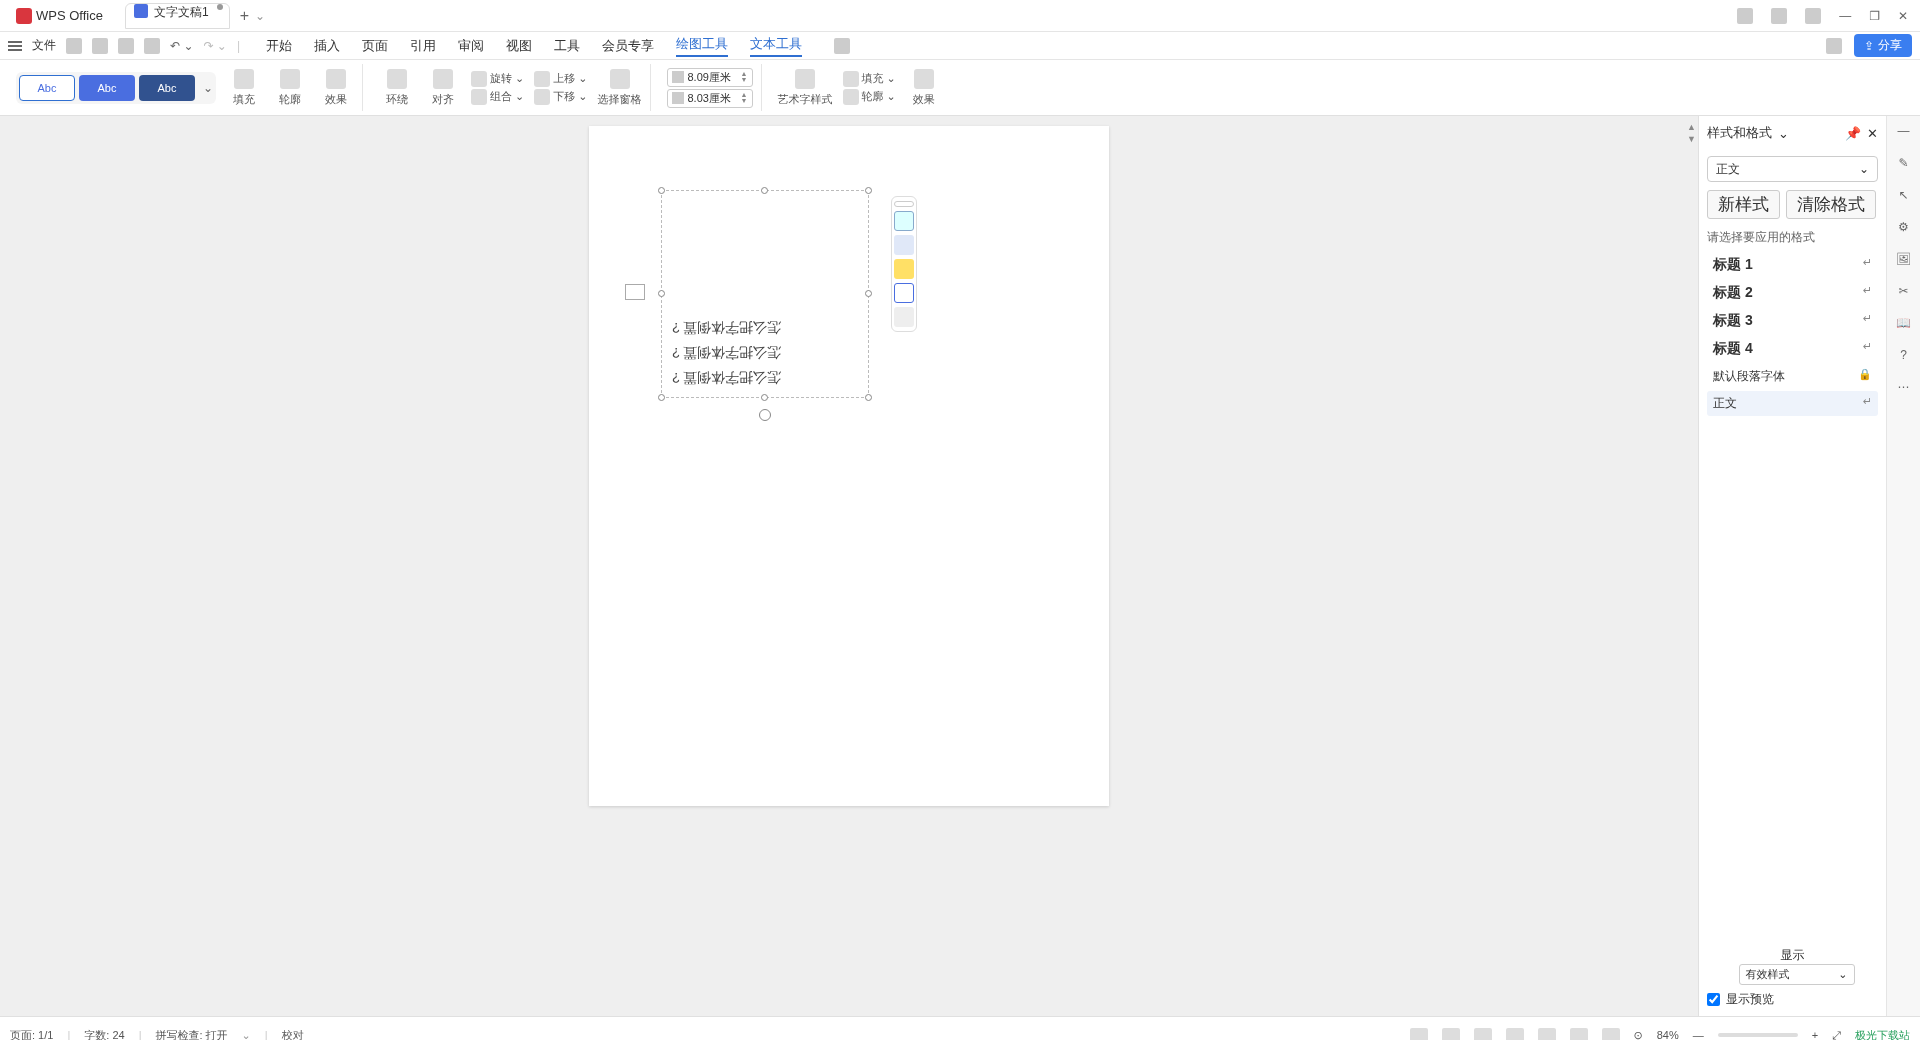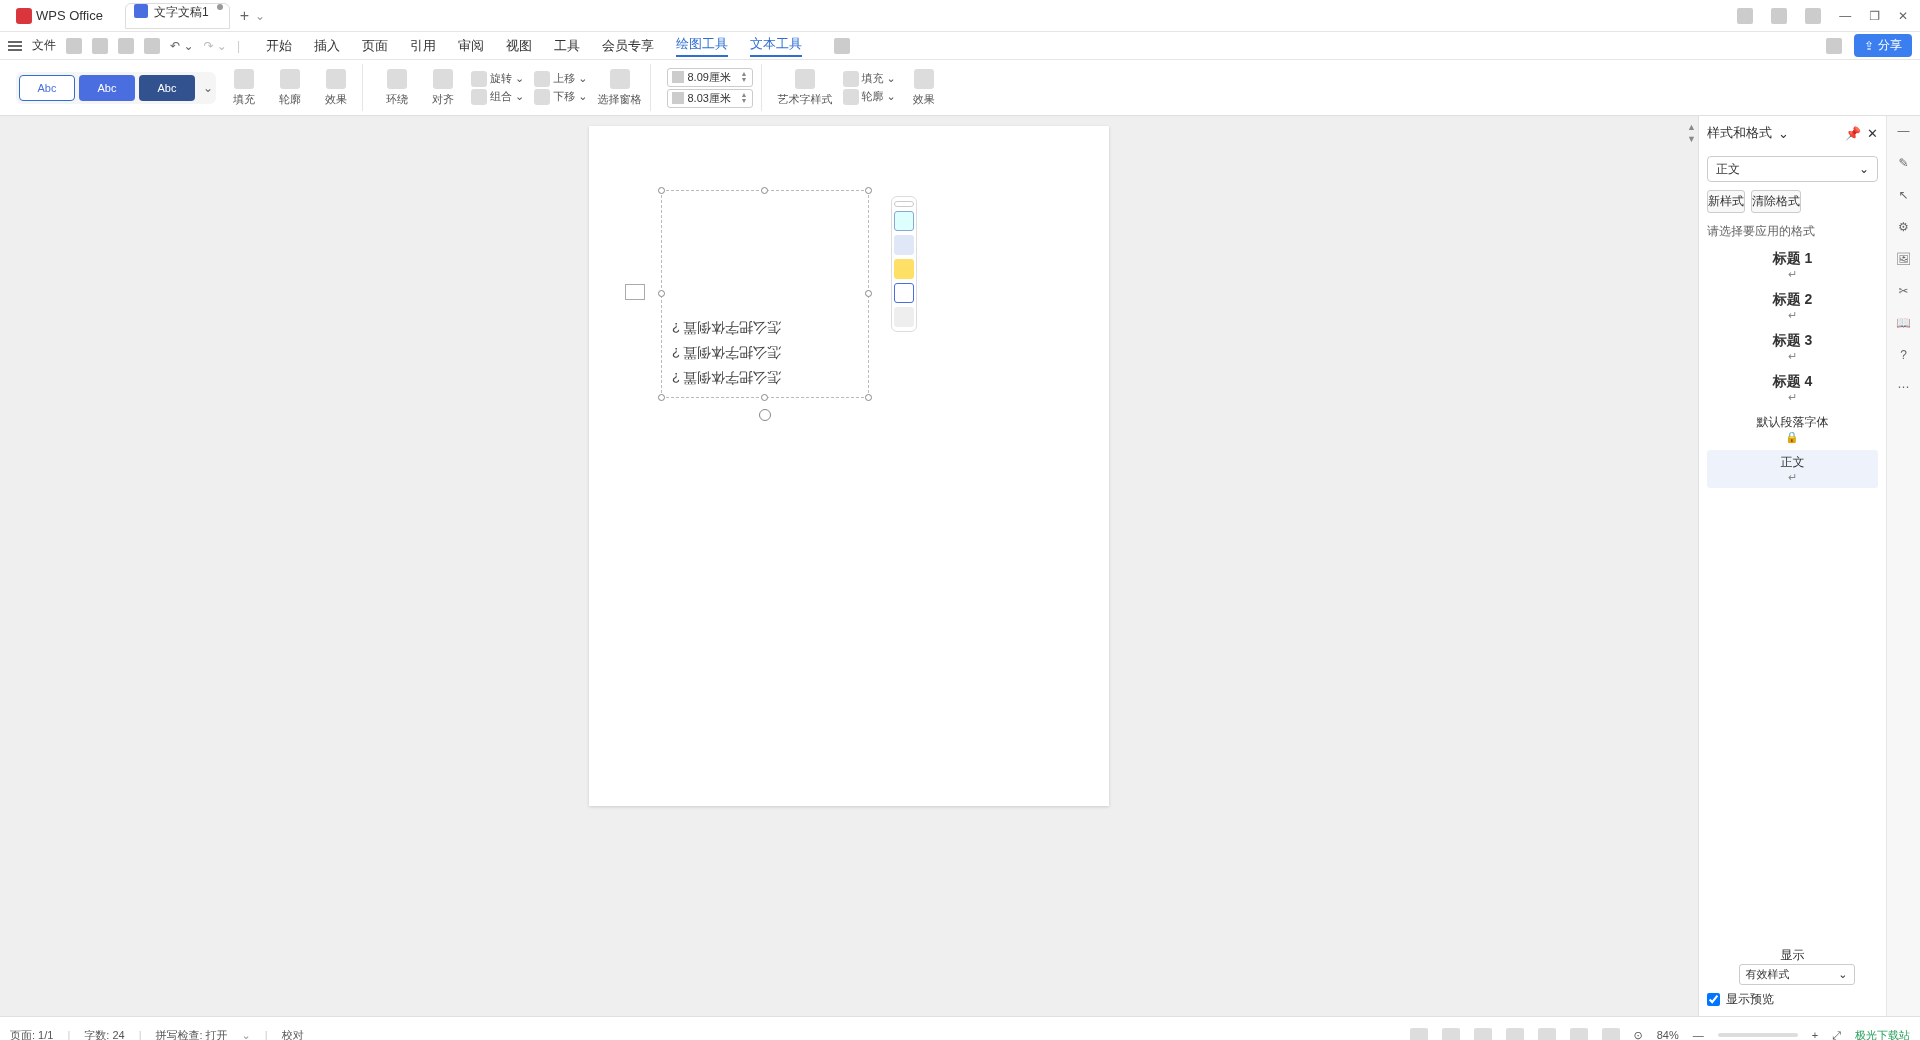--- a/index.html
+++ b/index.html
@@ -54,24 +54,24 @@
 .wrap-icon { position:absolute; left:36px; top:158px; width:20px; height:16px; border:1px solid #aaa; background:#fff; }
 .float-toolbar { position:absolute; left:302px; top:70px; width:26px; background:#fff; border:1px solid #ddd; border-radius:6px; padding:4px 0; display:flex; flex-direction:column; gap:4px; align-items:center; }
 .float-toolbar .ft-btn { width:20px; height:20px; border-radius:3px; background:#eee; }
 
 
 .sidepanel { width: 188px; background: #fff; border-left: 1px solid #e0e0e0; display:flex; flex-direction:column; padding:8px; }
 .sidepanel-head { display:flex; align-items:center; font-size:13px; gap:6px; padding-bottom:6px; }
 .sidepanel-head .pin { margin-left:auto; color:#888; }
 .style-select { border:1px solid #ccc; border-radius:4px; height:26px; display:flex; align-items:center; padding:0 8px; justify-content:space-between; margin:8px 0; }
 .chips { display:flex; gap:6px; }
-.chip { border:1px solid #ccc; border-radius:3px; padding:2px 0; font-size:12px; background:#f8f8f8;font-family:Liberation Serif, serif; }
+.chip { border:1px solid #ccc; border-radius:3px; padding:2px 10px; font-size:17px; background:#f8f8f8;font-family:Liberation Serif, serif; }
 .section-label { color:#666; margin:10px 0 6px; }
 .style-list { display:flex; flex-direction:column; gap:2px; }
-.style-row { display:flex; align-items:center; justify-content:space-between; padding:4px 6px; border-radius:3px;flex-direction:column; }
+.style-row { display:flex; align-items:flex-start; justify-content:space-between; padding:4px 6px; border-radius:3px; }
 .style-row.selected { background:#eef3fb; }
 .style-row .name { font-weight:600; font-size:14px; }
 .style-row .pmark { color:#888; font-size:11px; }
 .sidepanel-foot { margin-top:auto; }
 .dropdown-sm { border:1px solid #ccc; border-radius:3px; margin-left:8px; padding:2px 6px; display:inline-flex; align-items:center; justify-content:space-between; width:116px; font-size:11px; }
 .cb { margin-top:6px; display:flex; align-items:center; gap:6px; }
 
 
 .iconstrip { width: 34px; background:#f7f7f7; border-left:1px solid #e5e5e5; display:flex; flex-direction:column; align-items:center; padding-top:8px; gap:18px; color:#666; }
 

